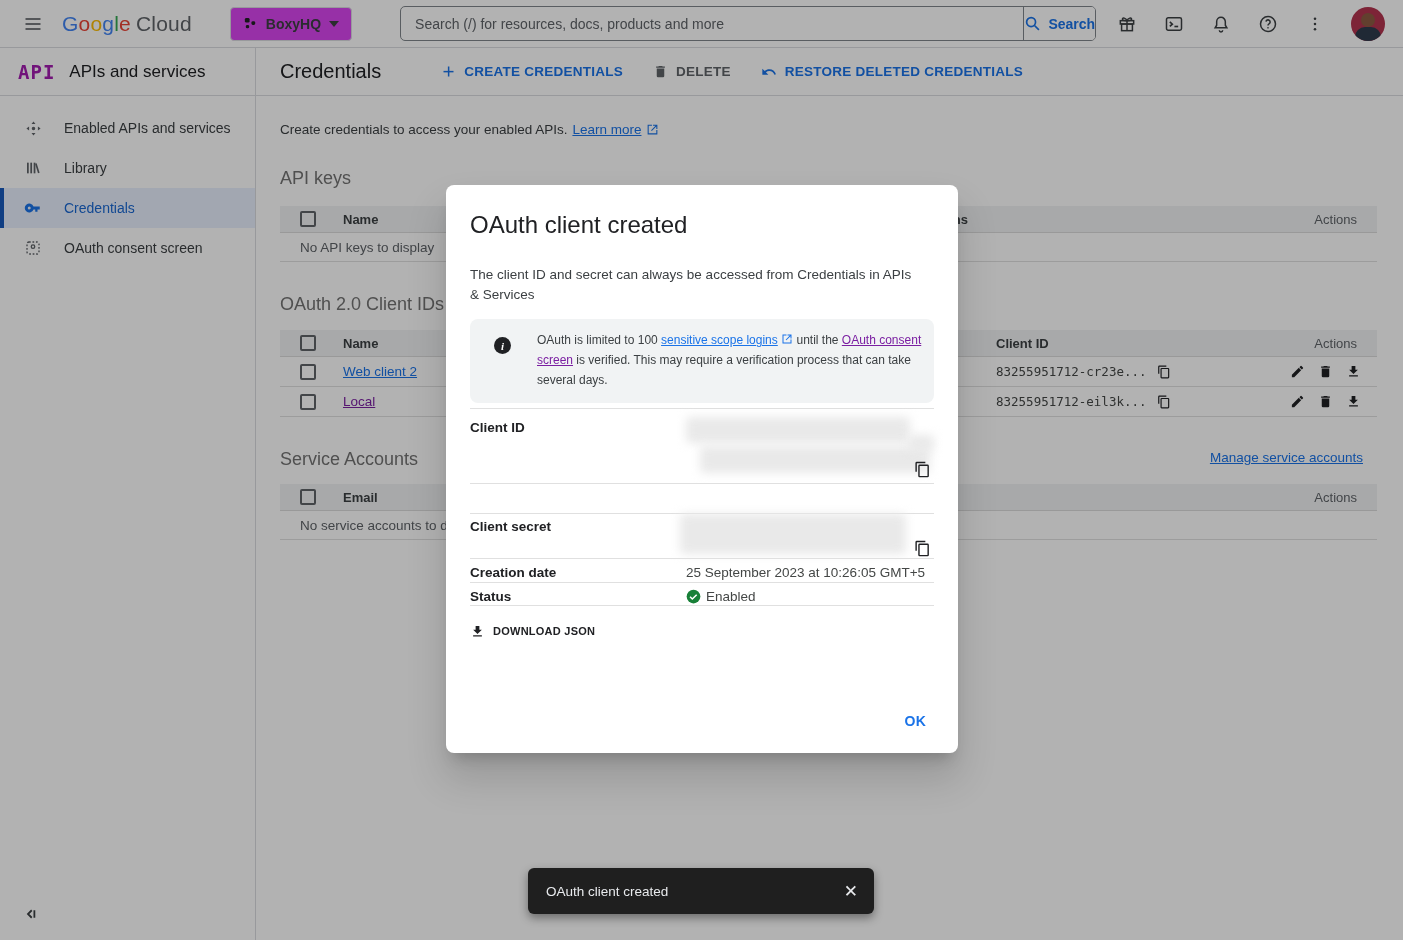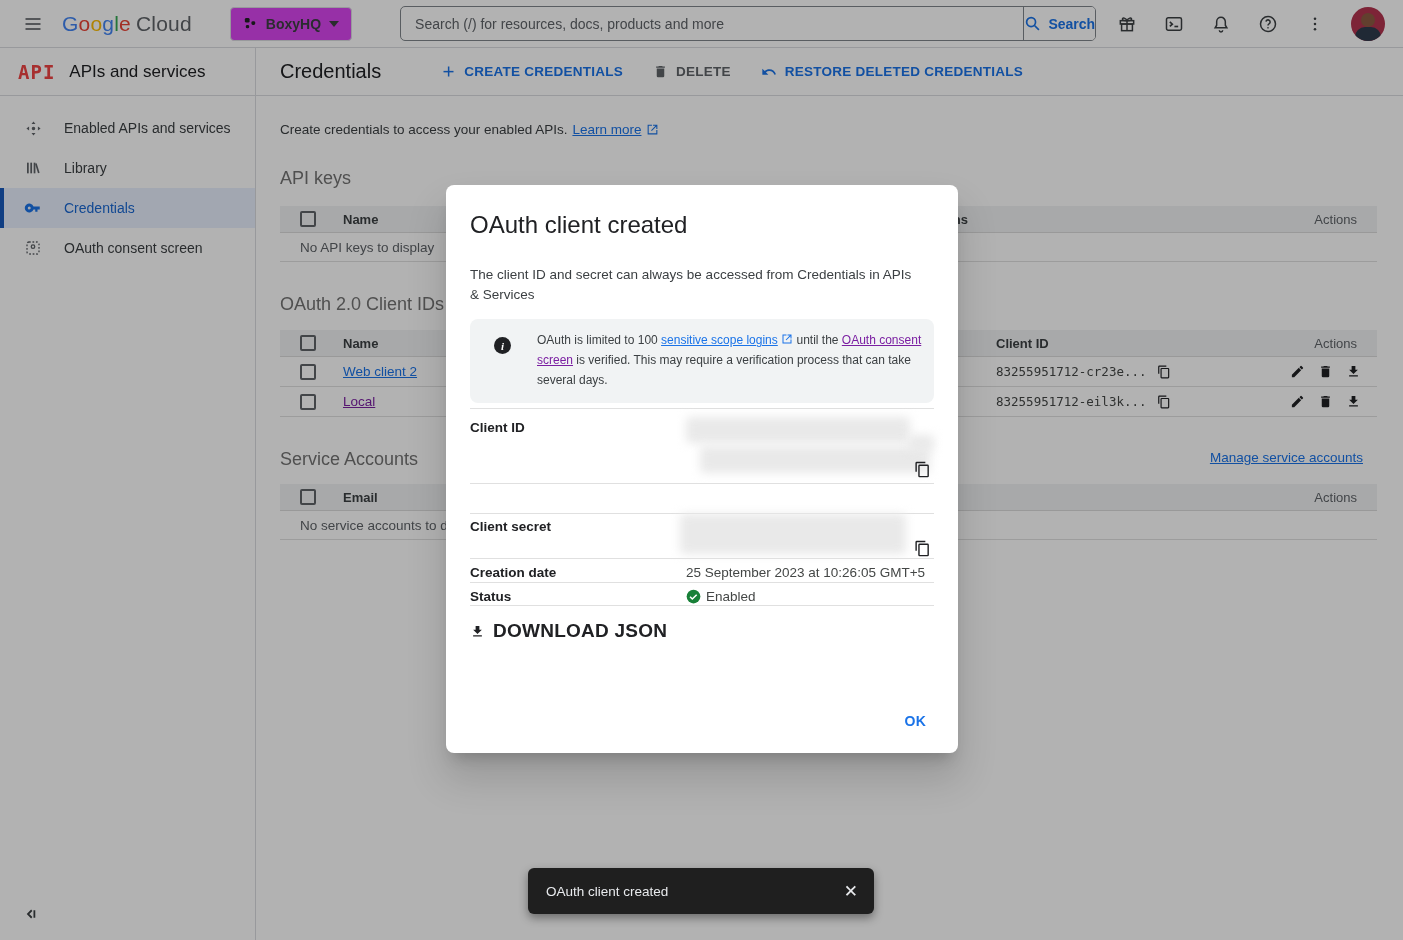--- a/index.html
+++ b/index.html
@@ -30,21 +30,21 @@
   .tb-icon { width:22px; height:22px; display:flex; align-items:center; justify-content:center; cursor:pointer; }
   .avatar { width:34px; height:34px; border-radius:50%; background:#b3344f; position:relative; overflow:hidden; cursor:pointer; }
   .avatar .head { position:absolute; left:10px; top:6px; width:14px; height:14px; border-radius:50%; background:#8d5b43; }
   .avatar .body { position:absolute; left:4px; top:20px; width:26px; height:16px; border-radius:10px 10px 0 0; background:#2f3b4c; }
 
   
   .sidebar { position:absolute; left:0; top:48px; width:256px; height:892px; background:#fff;
              border-right:1px solid #dadce0; z-index:5; }
   .sb-head { height:48px; display:flex; align-items:center; border-bottom:1px solid #dadce0; padding-left:18px; gap:14px; }
   .sb-glyph { font-family:"DejaVu Sans Mono","Liberation Mono",monospace; font-weight:bold; font-size:19px;
-              color:#ef4444; letter-spacing:1px; }
+              color:#a21caf; letter-spacing:1px; }
   .sb-title { font-size:17px; color:#202124; }
   .sb-items { padding-top:12px; }
   .sb-item { position:relative; height:40px; display:flex; align-items:center; gap:22px; padding-left:24px;
              font-size:14px; color:#3c4043; cursor:pointer; }
   .sb-item .sbi { width:18px; height:18px; color:#5f6368; display:flex; align-items:center; justify-content:center; }
   .sb-item.selected { background:#e8f0fe; color:#1967d2; }
   .sb-item.selected .sbi { color:#1a73e8; }
   .sb-item.selected::before { content:""; position:absolute; left:0; top:0; width:4px; height:100%; background:#185abc; }
   .sb-collapse { position:absolute; left:22px; bottom:15px; width:20px; height:20px; color:#3c4043; cursor:pointer; }
 
@@ -95,21 +95,21 @@
                       color:#fff; font-size:11px; font-weight:bold; display:flex; align-items:center; justify-content:center;
                       font-family:"Liberation Serif",serif; font-style:italic; }
   .m-notice .n-text { position:absolute; left:67px; top:11px; width:390px; font-size:12px; line-height:20px; color:#3c4043; }
   .hr { position:absolute; left:24px; width:464px; height:1px; background:#e0e0e0; }
   .f-label { position:absolute; left:24px; font-size:13.5px; font-weight:bold; color:#202124; }
   .f-value { position:absolute; left:240px; font-size:13.5px; color:#444746; }
   .blur-blob { position:absolute; background:#e9e9e9; filter:blur(5px); border-radius:4px; }
   .m-copy { position:absolute; width:17px; height:17px; color:#202124; cursor:pointer; }
   .status-check { position:absolute; left:240px; width:15px; height:15px; }
   .dl-btn { position:absolute; left:14px; top:428px; height:36px; display:flex; align-items:center; gap:8px; padding:0 10px;
-            font-size:19px; font-weight:bold; letter-spacing:.25px; color:#202124; cursor:pointer; border-radius:4px; }
+            font-size:11px; font-weight:bold; letter-spacing:.25px; color:#202124; cursor:pointer; border-radius:4px; }
   .ok-btn { position:absolute; right:18px; top:518px; height:36px; padding:0 14px; display:flex; align-items:center;
             color:#1a73e8; font-size:14px; font-weight:bold; letter-spacing:.25px; cursor:pointer; border-radius:4px; }
 
   
   .toast { position:absolute; left:528px; top:868px; width:346px; height:46px; background:#1f1f1f; border-radius:6px;
            display:flex; align-items:center; z-index:120; box-shadow:0 4px 10px rgba(0,0,0,.4); }
   .toast-msg { margin-left:18px; font-size:13.5px; color:#e8eaed; }
   .toast-close { margin-left:auto; margin-right:16px; color:#e8eaed; font-size:17px; cursor:pointer; }
 
   svg { display:block; }

